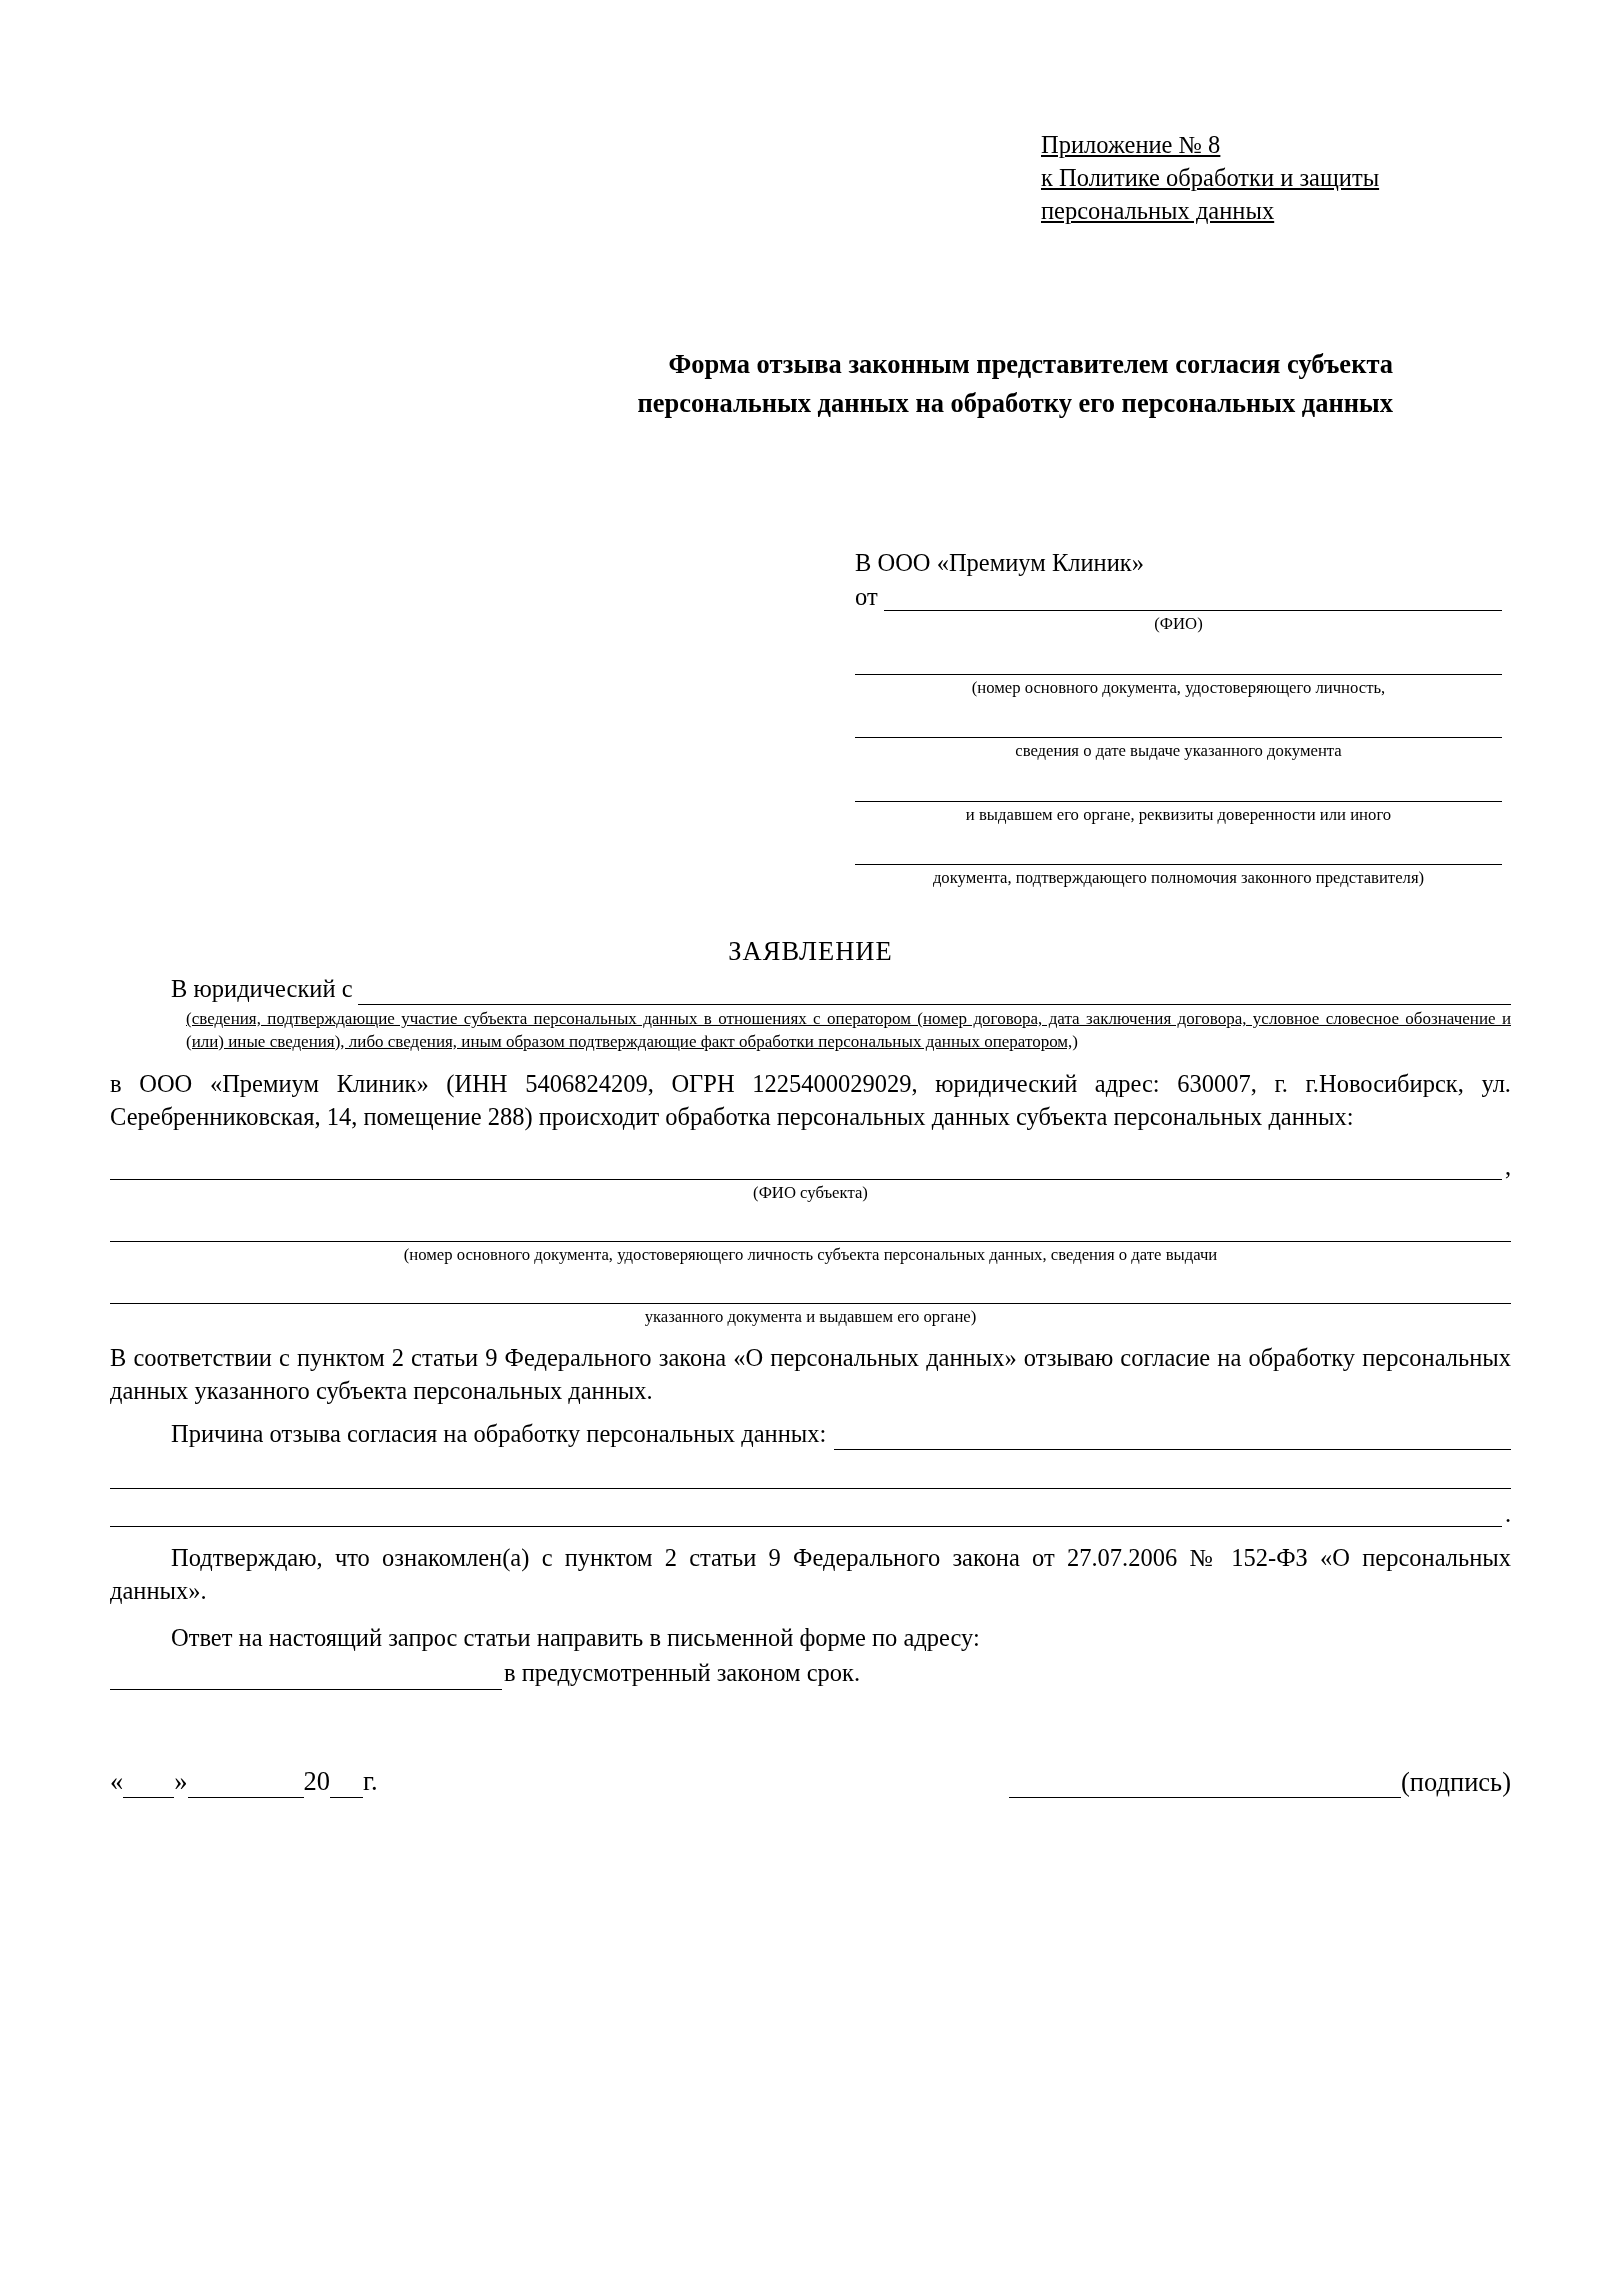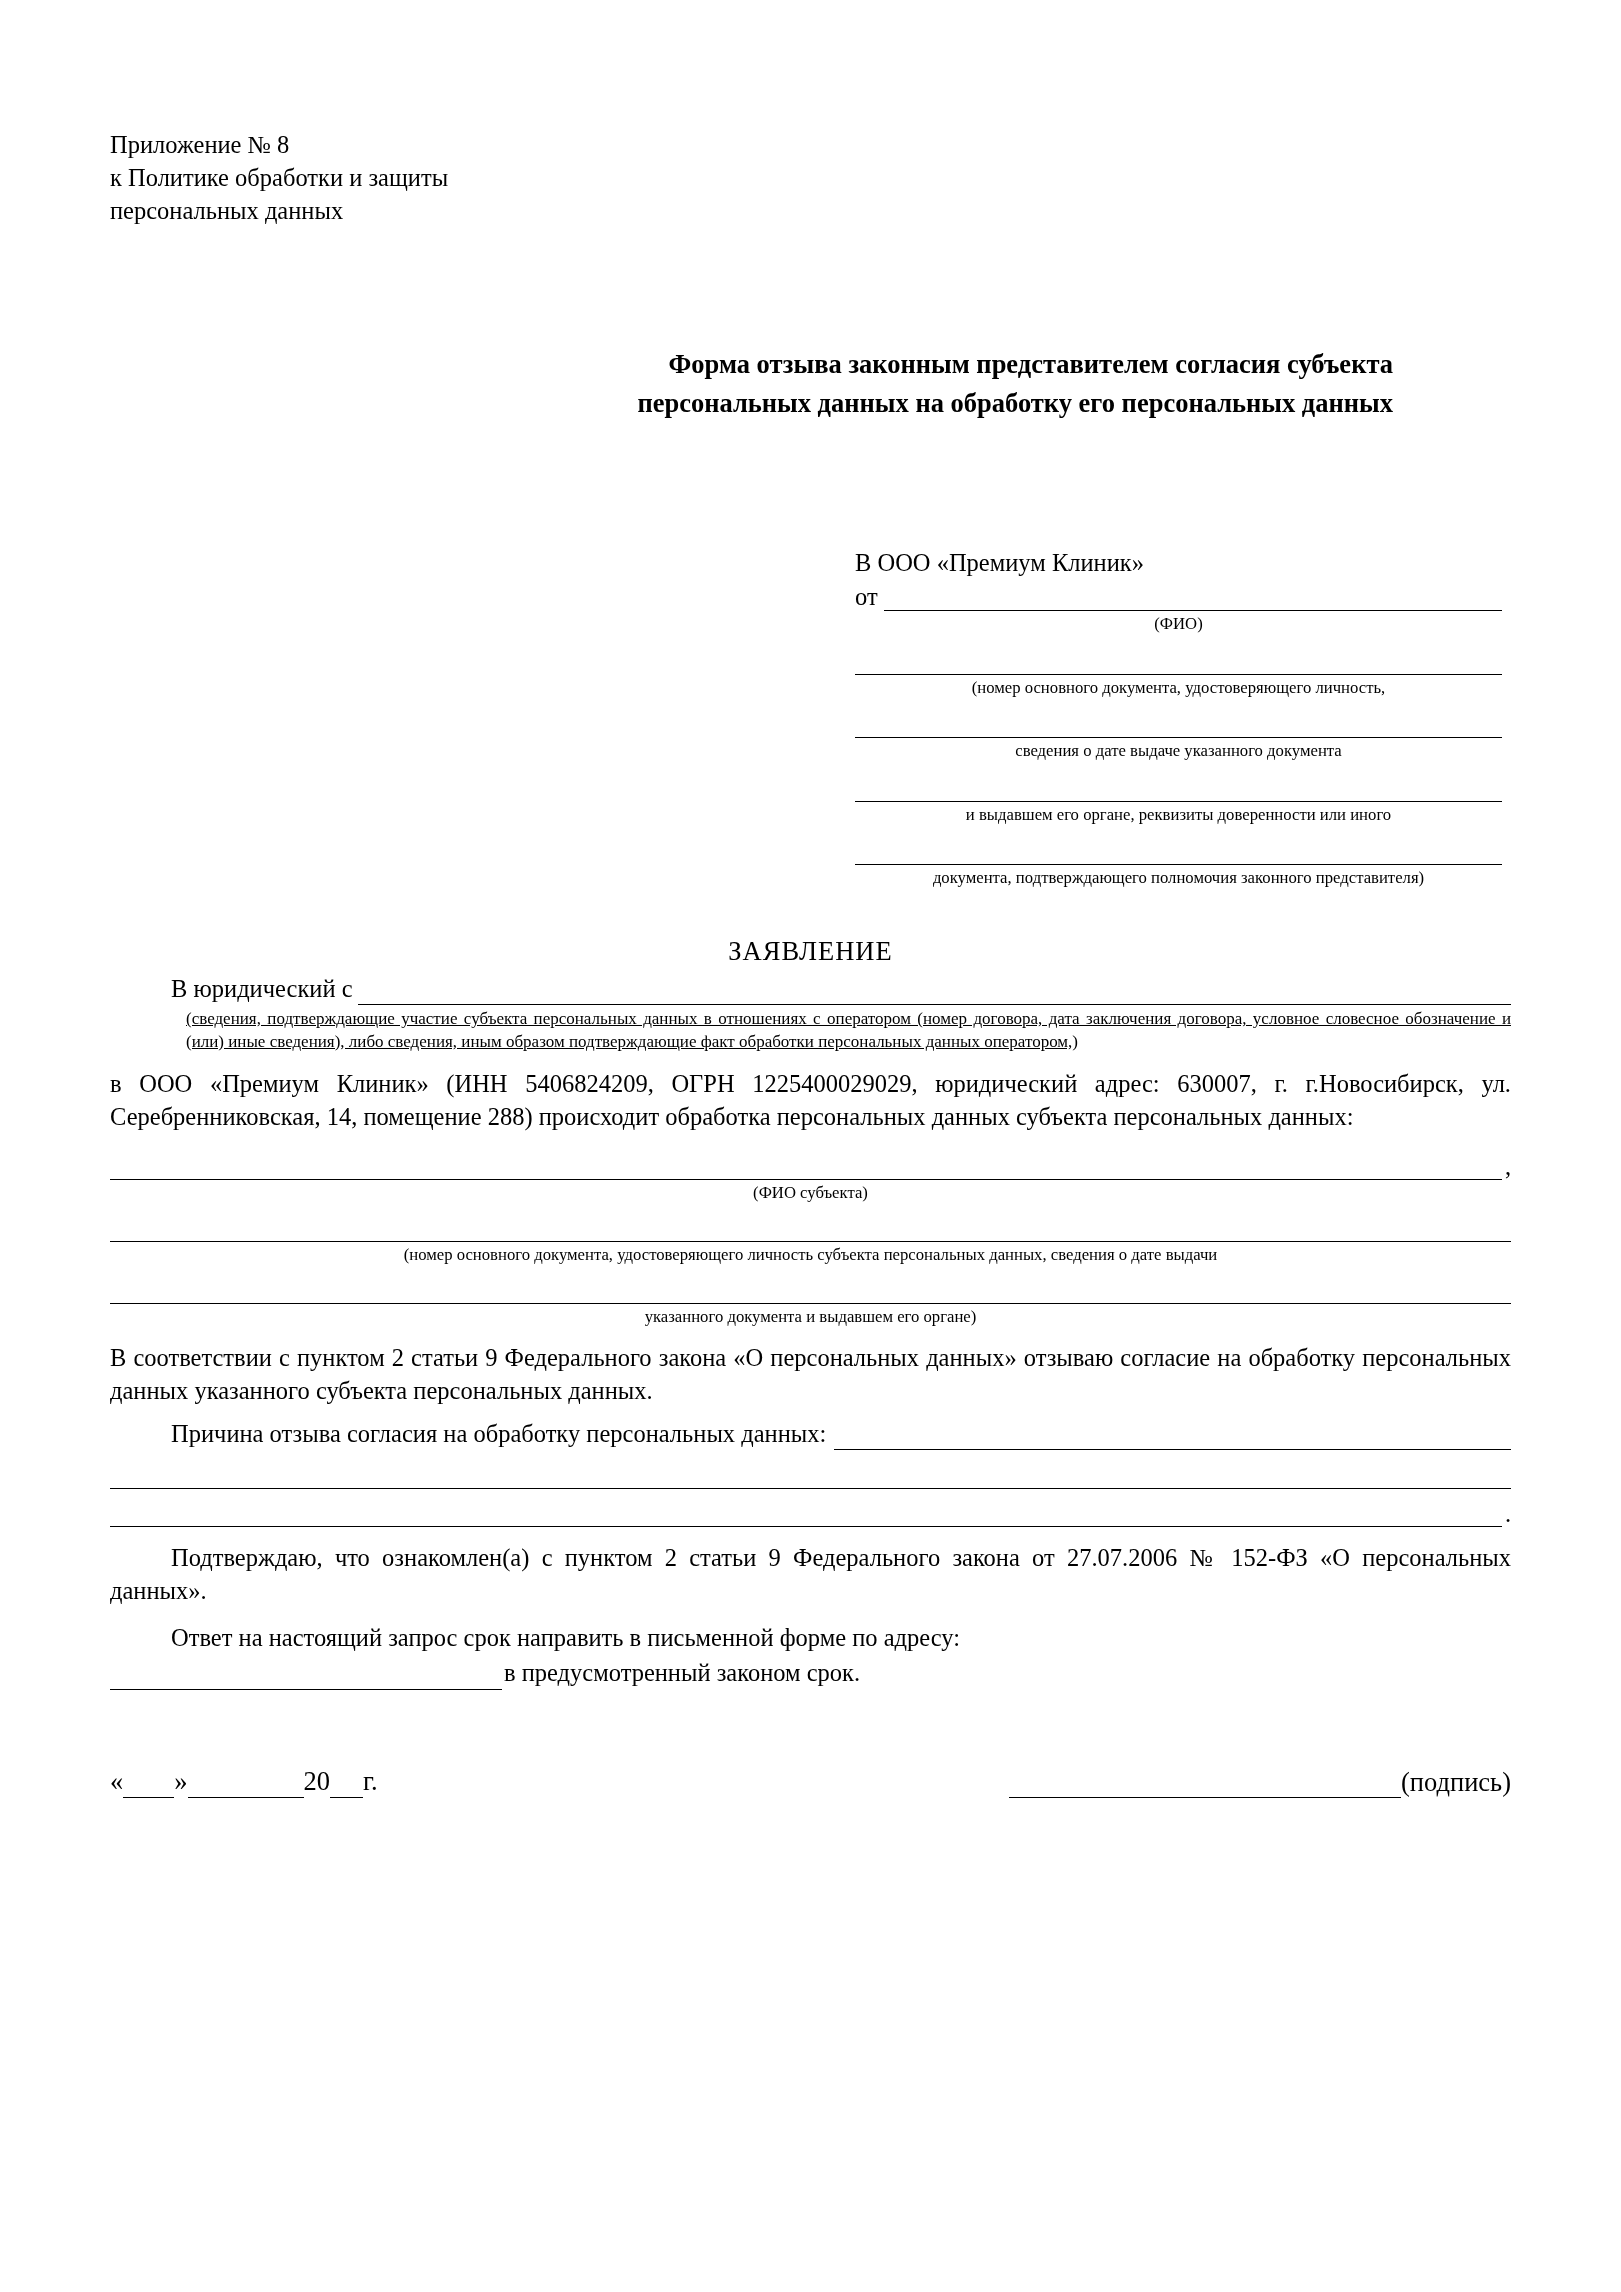--- a/index.html
+++ b/index.html
@@ -17,22 +17,24 @@
     position: relative;
     box-sizing: border-box;
     padding: 94px 110px 0 110px;
     background: #ffffff;
     overflow: hidden;
   }
 
   
   .header-block {
     margin-top: 35px;
+    margin-left: 931px;
     font-size: 24.5px;
     line-height: 1.34;
+    text-decoration: underline;
   }
   .header-block div { white-space: nowrap; }
 
   
   .doc-title {
     margin-top: 118px;
     text-align: right;
     font-weight: bold;
     font-size: 26.5px;
     line-height: 1.45;
@@ -212,21 +214,21 @@
   <div class="gap-sm"></div>
   <div class="wide-line"></div>
   <div class="gap-sm"></div>
   <div class="line-with-comma">
     <span class="ln"></span>
     <span class="cm">.</span>
   </div>
 
   <div class="para indent">Подтверждаю, что ознакомлен(а) с пунктом 2 статьи 9 Федерального закона от 27.07.2006 № 152-ФЗ «О персональных данных».</div>
 
-  <div class="para indent">Ответ на настоящий запрос срок направить в письменной форме по адресу:</div>
+  <div class="para indent">Ответ на настоящий запрос статьи направить в письменной форме по адресу:</div>
 
   <div class="inline-row" style="margin-top:2px;">
     <span class="fill" style="flex:0 0 392px;"></span>
     <span class="body-text" style="padding-left:2px;">в предусмотренный законом срок.</span>
   </div>
 
   <div class="sign-row">
     <span class="date-part">
       <span>«</span><span class="u" style="width:51px;">&nbsp;</span><span>»</span><span class="u" style="width:116px;">&nbsp;</span><span>20</span><span class="u" style="width:33px;">&nbsp;</span><span>г.</span>
     </span>

